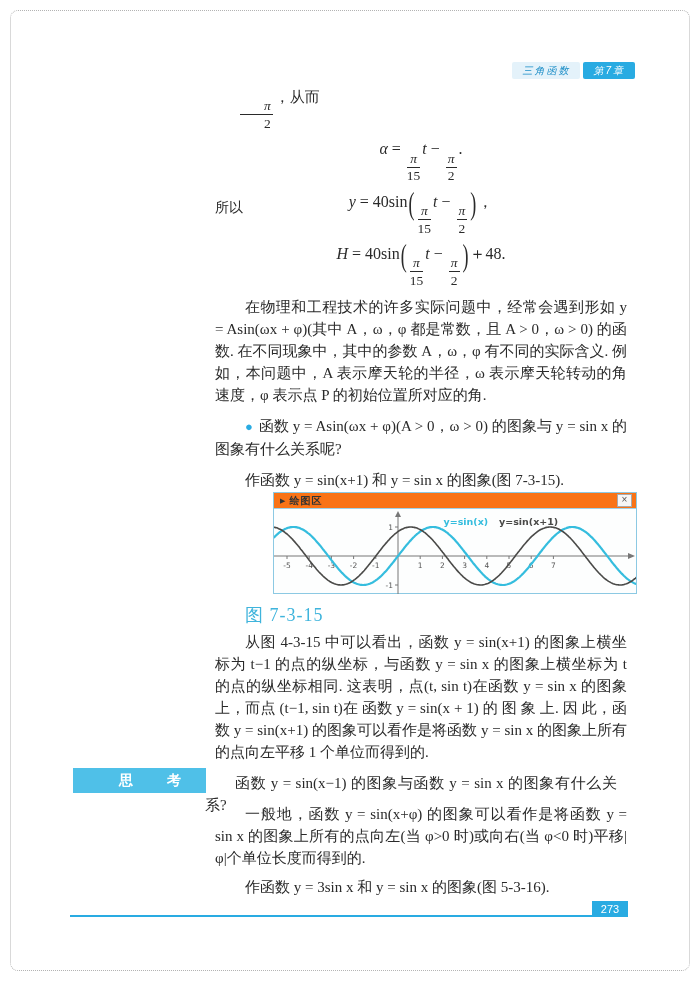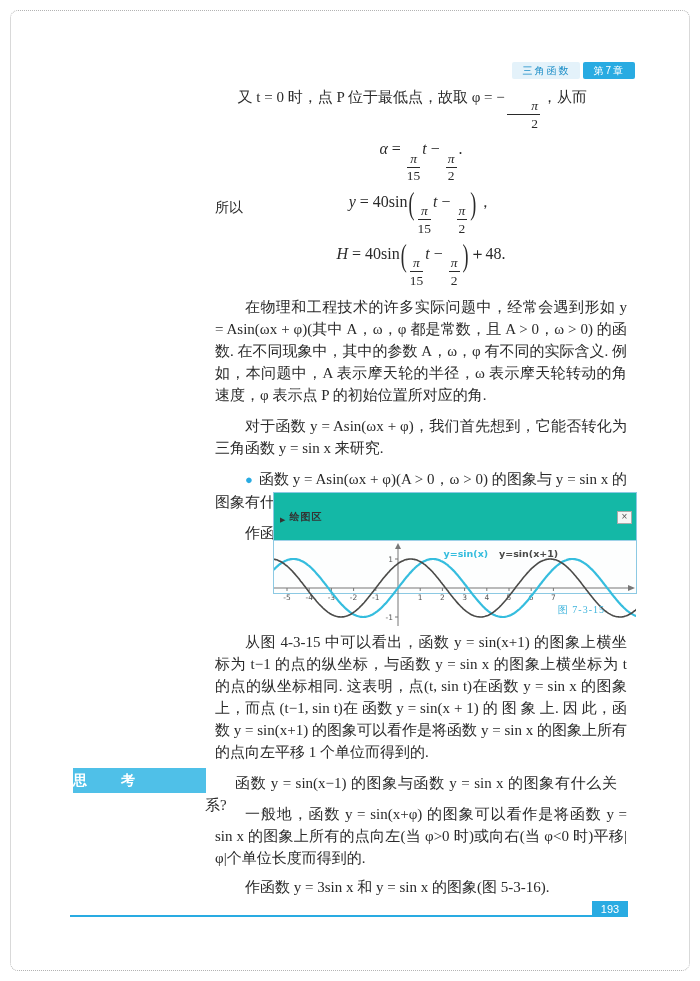--- a/index.html
+++ b/index.html
@@ -6,21 +6,21 @@
   body{
     width:700px;height:981px;position:relative;background:#ffffff;
     font-family:"Liberation Serif","DejaVu Serif",serif;color:#2a2a2a;
     overflow:hidden;
   }
   .page-border{
     position:absolute;left:10px;top:10px;right:10px;bottom:10px;
     border:1px dotted #b3b3b3;border-radius:8px;pointer-events:none;
   }
   
-  .header-tags{position:absolute;top:62px;right:65px;display:flex;gap:3px;align-items:stretch;}
+  .header-tags{position:absolute;top:62px;right:65px;display:flex;gap:3px;align-items:stretch;font-style:italic;}
   .tag{font-family:"Liberation Sans","DejaVu Sans",sans-serif;font-size:10px;
        padding:3px 10px;letter-spacing:2px;border-radius:2px;line-height:11px;}
   .tag-light{background:#e4f2fa;color:#2090c8;}
   .tag-dark{background:#29abe2;color:#ffffff;}
   
   .column{position:absolute;left:215px;top:88px;width:412px;}
   .para{font-size:15px;line-height:22px;text-align:justify;text-indent:2em;margin:0 0 9px 0;}
   .math-line{font-size:15px;line-height:1.2;}
   .f-line1{text-indent:1.5em;margin-bottom:6px;}
   .f-center{text-align:center;margin:9px 0;font-size:16px;}
@@ -31,34 +31,34 @@
   .frac{display:inline-flex;flex-direction:column;vertical-align:-0.62em;
         text-align:center;line-height:1;margin:0 2px;font-size:13.5px;}
   .frac .fn{border-bottom:1px solid #2a2a2a;padding:0 2px 1.5px;font-style:italic;}
   .frac .fd{padding-top:1.5px;}
   .bigp{display:inline-block;transform:scaleY(1.7);font-size:18px;vertical-align:-0.18em;
         font-weight:400;margin:0 1px;}
   .bullet-dot{color:#29abe2;font-size:13px;margin-right:6px;}
   
   .plot-panel{position:absolute;left:273px;top:492px;width:364px;height:102px;
       border:1px solid #8cc9e3;background:#fdfefe;box-sizing:border-box;}
-  .plot-header{height:15px;background:#14b8a6;border-bottom:1px solid #9fd2e8;
-      display:flex;align-items:flex-end;padding:16px 4px;
+  .plot-header{height:15px;background:#f97316;border-bottom:1px solid #9fd2e8;
+      display:flex;align-items:center;padding:0 4px;
       font-family:"Liberation Sans","DejaVu Sans",sans-serif;}
   .plot-header .tri{font-size:7px;color:#333;margin:0 4px 0 2px;}
   .plot-header .ptitle{font-size:10px;color:#333;font-weight:bold;letter-spacing:1px;flex:1;}
   .plot-close{width:13px;height:11px;border:1px solid #aaa;background:#f6f6f6;color:#555;
       font-size:10px;line-height:10px;text-align:center;cursor:default;}
-  .fig-caption{position:absolute;left:245px;top:603px;width:360px;text-align:right;
-      color:#3fb4dc;font-size:10px;letter-spacing:1px;}
+  .fig-caption{position:absolute;left:245px;top:603px;width:360px;text-align:left;
+      color:#3fb4dc;font-size:18px;letter-spacing:1px;}
   
   .p4-block{position:absolute;left:215px;top:631px;width:412px;}
   .think-badge{position:absolute;left:73px;top:768px;width:133px;height:25px;
       background:#4fc0e8;color:#ffffff;font-size:14px;line-height:25px;
-      letter-spacing:10px;box-sizing:border-box;
+      padding-left:46px;letter-spacing:10px;box-sizing:border-box;
       font-family:"Liberation Sans","DejaVu Sans",sans-serif;font-weight:bold;}
   .think-q{position:absolute;left:205px;top:772px;width:412px;font-size:15px;
       line-height:22px;text-indent:2em;text-align:justify;}
   .p5-block{position:absolute;left:215px;top:803px;width:412px;}
   .p6-block{position:absolute;left:215px;top:876px;width:412px;}
   
   .footer-rule{position:absolute;left:70px;top:915px;width:522px;height:2px;background:#29abe2;}
   .page-num{position:absolute;left:592px;top:901px;width:36px;height:16px;background:#29abe2;
       color:#fff;font-family:"Liberation Sans","DejaVu Sans",sans-serif;font-size:11px;
       text-align:center;line-height:16px;}
@@ -70,21 +70,21 @@
 <div class="page-border"></div>
 
 <div class="header-tags">
   <span class="tag tag-light">三角函数</span>
   <span class="tag tag-dark">第7章</span>
 </div>
 
 <div class="column">
 
   <div class="math-line f-line1">
-    <span>又 t = 0 时，点 P 位于最低点，故取 φ = −</span><span class="frac">
+    <span class="frac">
         <span class="fn">π</span>
         <span class="fd">2</span>
       </span><span>，从而</span>
   </div>
 
   <div class="math-line f-center">
     <span class="mvar">α</span><span> = </span><span class="frac">
         <span class="fn">π</span>
         <span class="fd">15</span>
       </span><span class="mvar">t</span><span> − </span><span class="frac">
@@ -111,21 +111,20 @@
         <span class="fn">π</span>
         <span class="fd">15</span>
       </span><span class="mvar">t</span><span> − </span><span class="frac">
         <span class="fn">π</span>
         <span class="fd">2</span>
       </span><span class="bigp">)</span><span>＋48.</span>
   </div>
 
   <p class="para" style="margin-top:8px;">在物理和工程技术的许多实际问题中，经常会遇到形如 y = Asin(ωx + φ)(其中 A，ω，φ 都是常数，且 A &gt; 0，ω &gt; 0) 的函数. 在不同现象中，其中的参数 A，ω，φ 有不同的实际含义. 例如，本问题中，A 表示摩天轮的半径，ω 表示摩天轮转动的角速度，φ 表示点 P 的初始位置所对应的角.</p>
 
-  <p class="para">对于函数 y = Asin(ωx + φ)，我们首先想到，它能否转化为三角函数 y = sin x 来研究.</p>
 
   <p class="para"><span class="bullet-dot">●</span><span>函数 y = Asin(ωx + φ)(A &gt; 0，ω &gt; 0) 的图象与 y = sin x 的图象有什么关系呢?</span></p>
 
   <p class="para">作函数 y = sin(x+1) 和 y = sin x 的图象(图 7-3-15).</p>
 </div>
 
 <div class="plot-panel">
   <div class="plot-header">
     <span class="tri">▶</span>
     <span class="ptitle">绘图区</span>
@@ -182,13 +181,13 @@
 
 <div class="p5-block">
   <p class="para">一般地，函数 y = sin(x+φ) 的图象可以看作是将函数 y = sin x 的图象上所有的点向左(当 φ&gt;0 时)或向右(当 φ&lt;0 时)平移|φ|个单位长度而得到的.</p>
 </div>
 
 <div class="p6-block">
   <p class="para">作函数 y = 3sin x 和 y = sin x 的图象(图 5-3-16).</p>
 </div>
 
 <div class="footer-rule"></div>
-<div class="page-num">193</div>
+<div class="page-num">273</div>
 
 </body></html>

